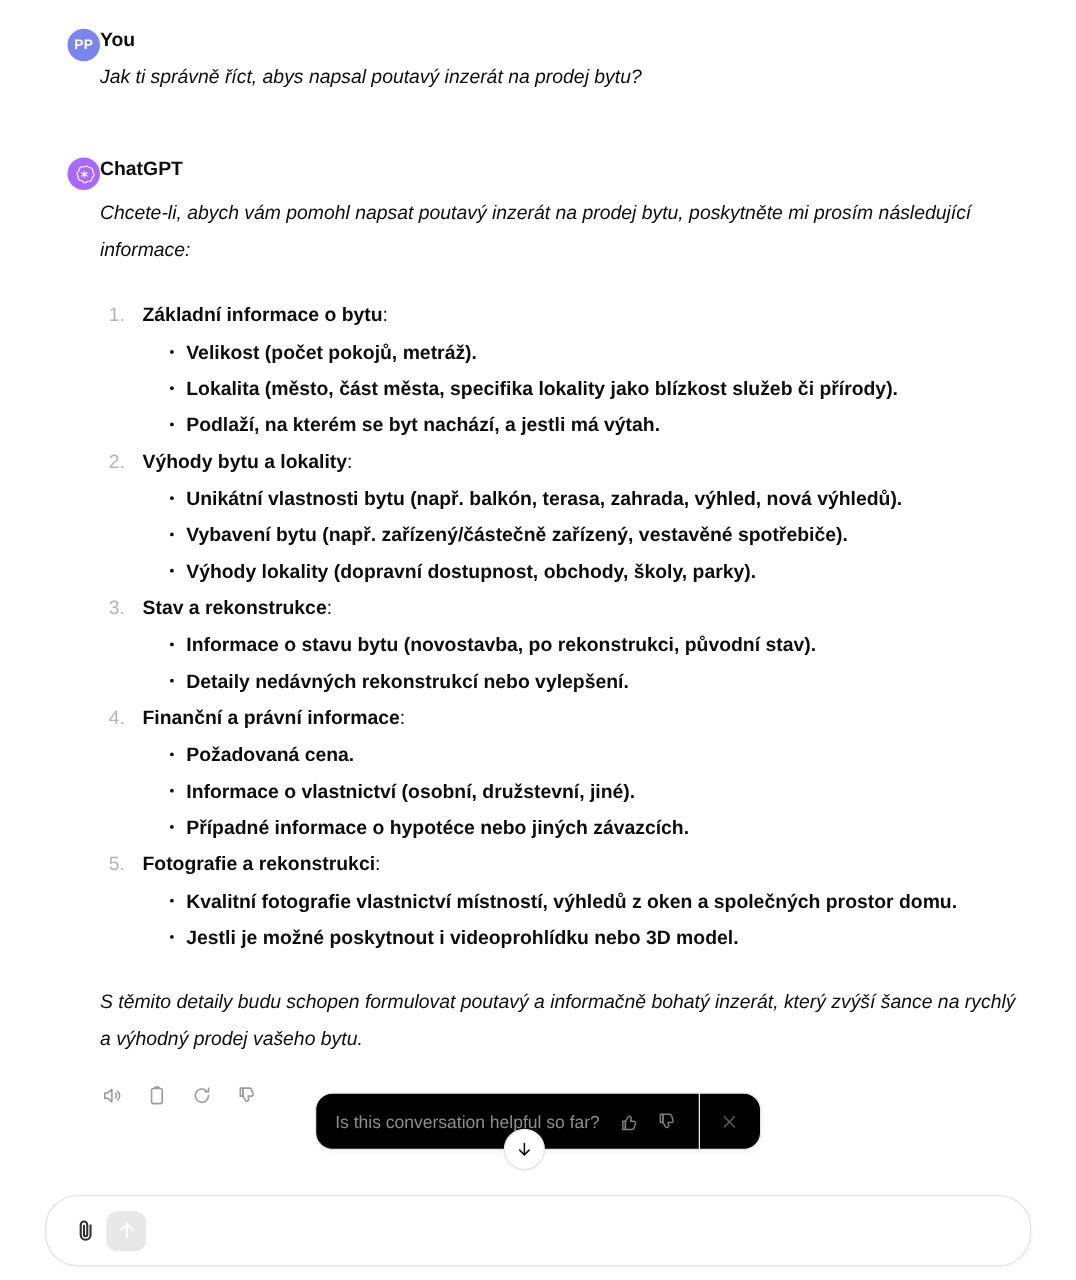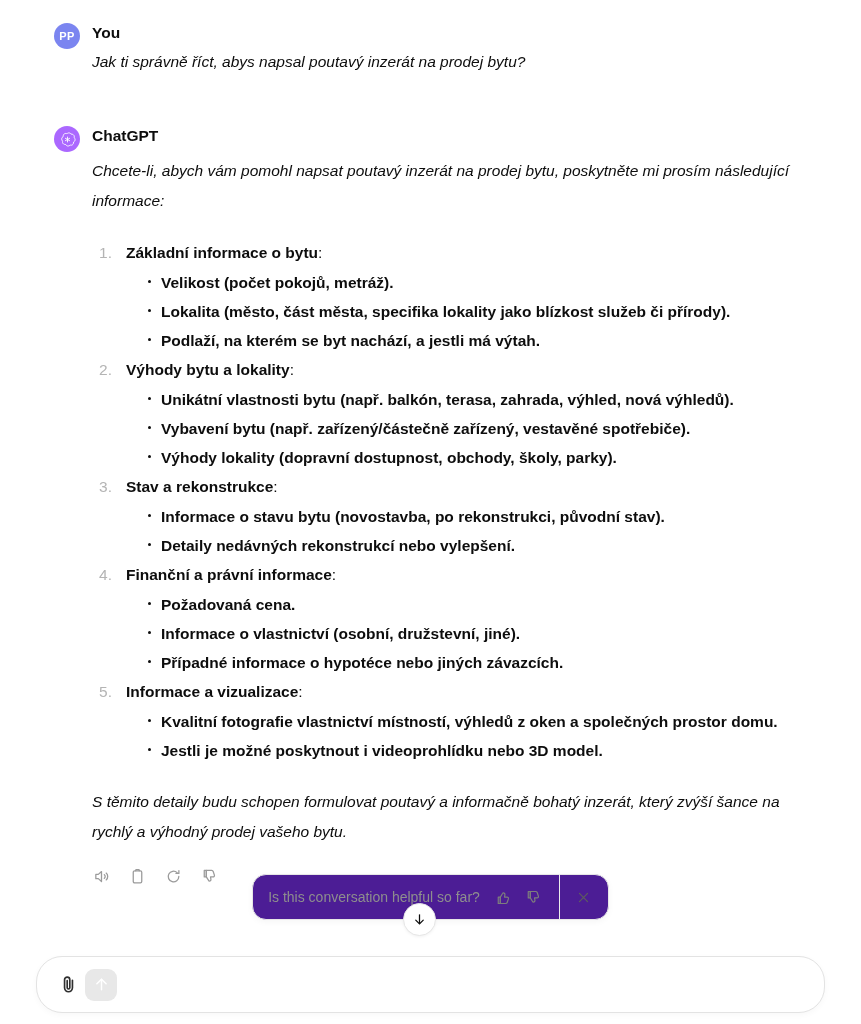--- a/index.html
+++ b/index.html
@@ -35,21 +35,21 @@
     box-sizing: border-box;
   }
   .msg-user { padding-top: 22px; }
   .msg-assistant { padding-top: 48px; }
 
   .avatar {
     flex: 0 0 auto;
     width: 26px;
     height: 26px;
     border-radius: 50%;
-    margin-right: 12px;
+    margin-right: 0;
     margin-top: 1px;
     display: flex;
     align-items: center;
     justify-content: center;
     font-size: 11px;
     font-weight: bold;
     color: #ffffff;
     letter-spacing: 0.3px;
     user-select: none;
   }
@@ -162,21 +162,21 @@
     left: 0;
     top: 874px;
     width: 861px;
     display: flex;
     justify-content: center;
   }
   .feedback-bar {
     display: flex;
     align-items: center;
     height: 46px;
-    background: #4c1d95;
+    background: #000000;
     border: 1px solid #e6e6e6;
     border-radius: 14px;
     box-shadow: 0 2px 6px rgba(0,0,0,0.04);
     padding: 0 0 0 15px;
     box-sizing: border-box;
   }
   .feedback-text {
     font-size: 14px;
     color: #8e8e8e;
     white-space: nowrap;
@@ -342,21 +342,21 @@
         <li>
           <div class="step-title"><span>Finanční a právní informace</span><span class="colon">:</span></div>
           <ul class="subs">
             <li>Požadovaná cena.</li>
             <li>Informace o vlastnictví (osobní, družstevní, jiné).</li>
             <li>Případné informace o hypotéce nebo jiných závazcích.</li>
           </ul>
         </li>
 
         <li>
-          <div class="step-title"><span>Informace a vizualizace</span><span class="colon">:</span></div>
+          <div class="step-title"><span>Fotografie a rekonstrukci</span><span class="colon">:</span></div>
           <ul class="subs">
             <li>Kvalitní fotografie vlastnictví místností, výhledů z oken a společných prostor domu.</li>
             <li>Jestli je možné poskytnout i videoprohlídku nebo 3D model.</li>
           </ul>
         </li>
 
       </ol>
 
       <div class="para para-outro">S těmito detaily budu schopen formulovat poutavý a informačně bohatý inzerát, který zvýší šance na rychlý a výhodný prodej vašeho bytu.</div>
 

